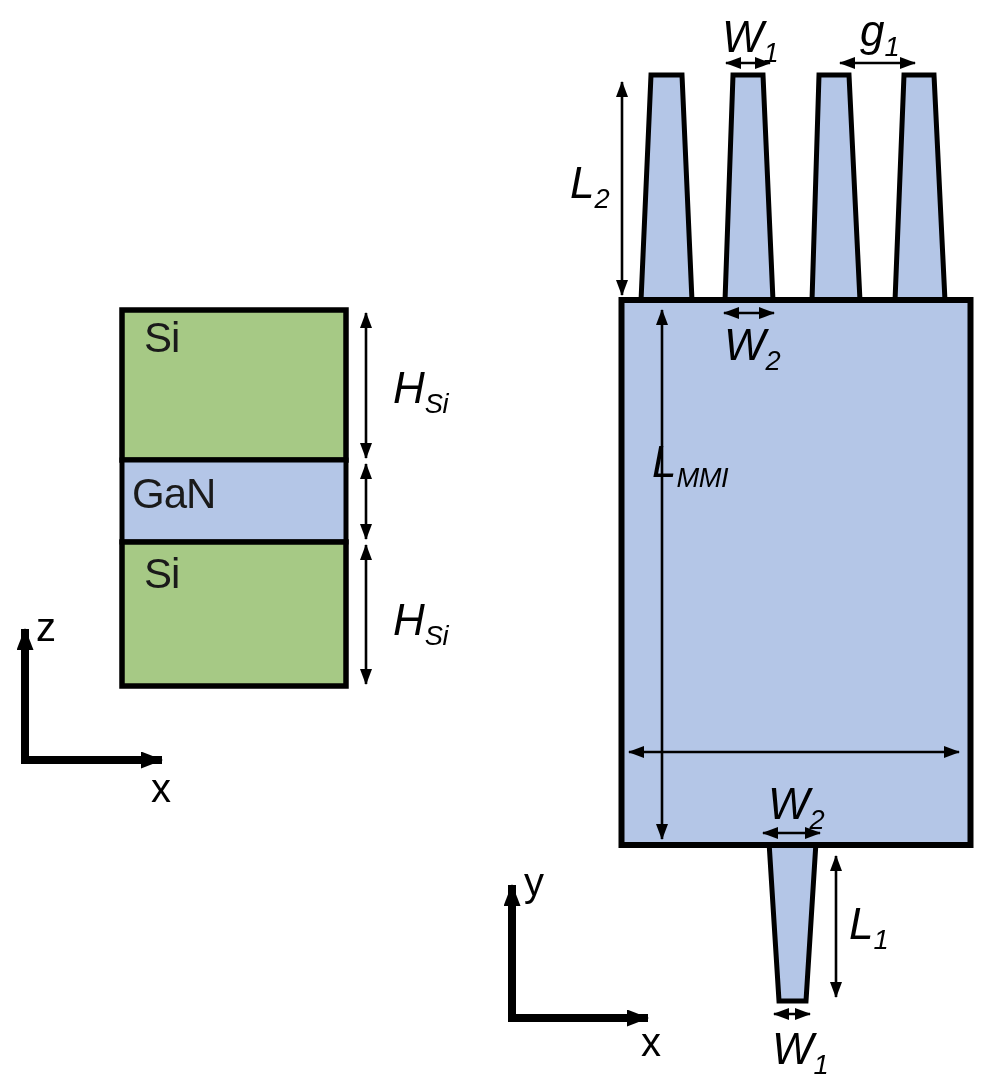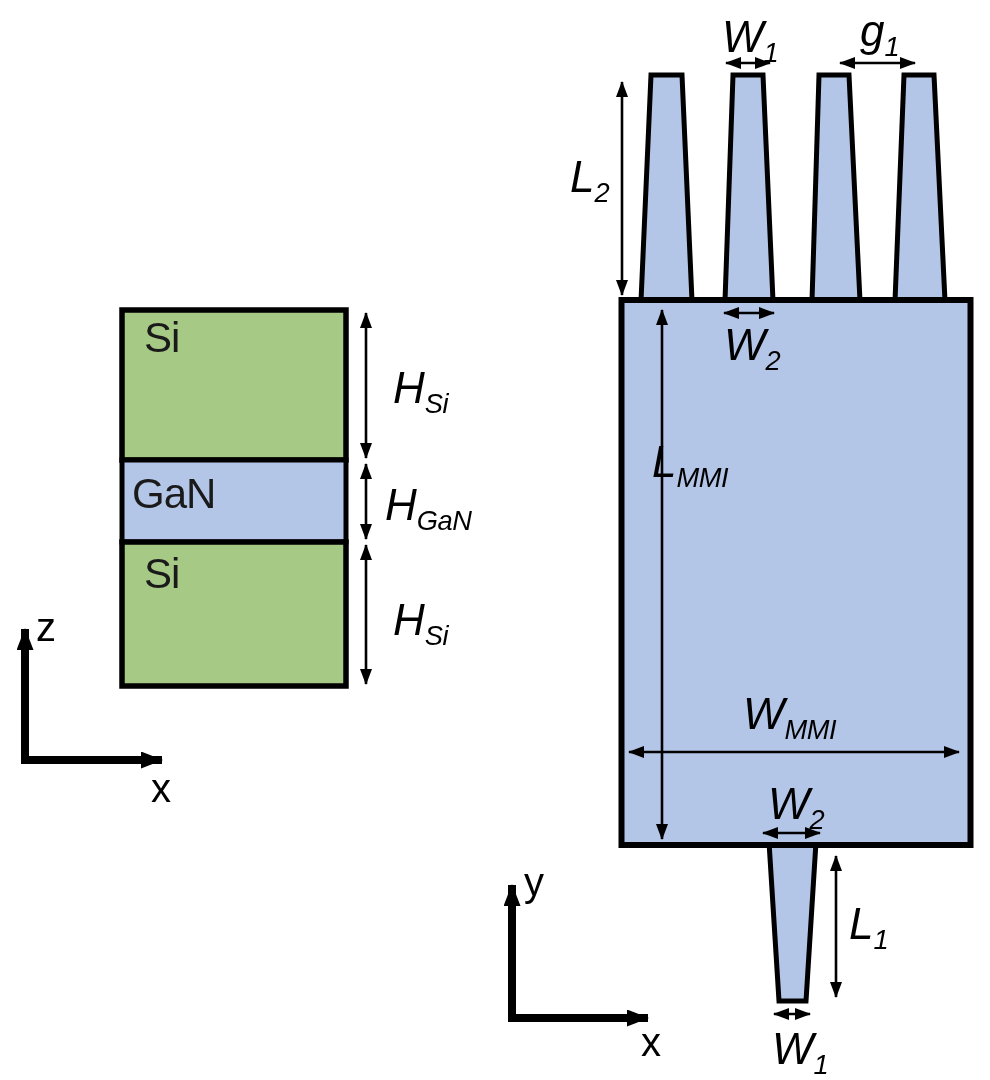--- a/index.html
+++ b/index.html
@@ -79,33 +79,31 @@
     <line x1="774" y1="1014" x2="810" y2="1014" class="dimline" marker-start="url(#mDim)" marker-end="url(#mDim)"></line>
 
     <path d="M 512,885 L 512,1018 L 648,1018" class="axisline" marker-start="url(#mAxis)" marker-end="url(#mAxis)"></path>
   </svg>
 
   <div class="lab" style="left:144px;top:317px;">Si</div>
   <div class="lab" style="left:132px;top:473px;">GaN</div>
   <div class="lab" style="left:144px;top:553px;">Si</div>
 
   <div class="dim" style="left:393px;top:366px;"><span>H</span><sub>Si</sub></div>
-  <div class="dim" style="left:385px;top:483px;"><span>H</span><sub>GaN</sub></div>
   <div class="dim" style="left:393px;top:598px;"><span>H</span><sub>Si</sub></div>
 
   <div class="lab ax" style="left:36px;top:607px;">z</div>
   <div class="lab ax" style="left:151px;top:768px;">x</div>
 
   <div class="dim" style="left:722px;top:15px;"><span>W</span><sub>1</sub></div>
   <div class="dim" style="left:860px;top:9px;"><span>g</span><sub>1</sub></div>
-  <div class="dim" style="left:570px;top:155px;"><span>L</span><sub>2</sub></div>
+  <div class="dim" style="left:570px;top:161px;"><span>L</span><sub>2</sub></div>
   <div class="dim" style="left:724px;top:323px;"><span>W</span><sub>2</sub></div>
 
   <div class="dim" style="left:652px;top:440px;"><span>L</span><sub>MMI</sub></div>
-  <div class="dim" style="left:743px;top:692px;"><span>W</span><sub>MMI</sub></div>
 
   <div class="dim" style="left:768px;top:782px;"><span>W</span><sub>2</sub></div>
   <div class="dim" style="left:849px;top:902px;"><span>L</span><sub>1</sub></div>
   <div class="dim" style="left:772px;top:1027px;"><span>W</span><sub>1</sub></div>
 
   <div class="lab ax" style="left:524px;top:862px;">y</div>
   <div class="lab ax" style="left:641px;top:1022px;">x</div>
 
 </div>
 

